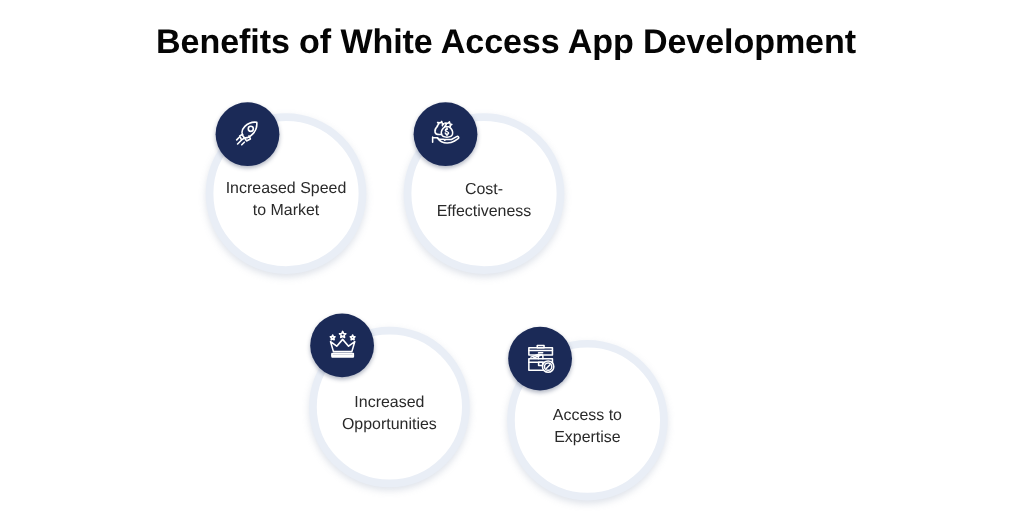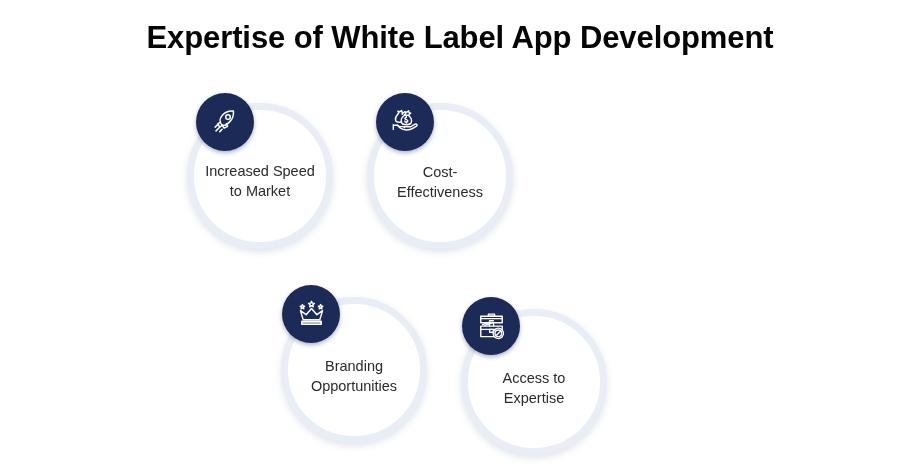--- a/index.html
+++ b/index.html
@@ -112,21 +112,21 @@
   .node-5 .benefit-badge { left: 1px;  top: -12px; }
 
   .node-3 .benefit-label,
   .node-1 .benefit-label { padding-top: 10px; }
 </style>
 </head>
 <body>
 
 <div id="page-root">
 
-  <div class="page-title">Expertise of White Label App Development</div>
+  <div class="page-title">Benefits of White Access App Development</div>
 
   <div class="benefit-node node-1">
     <div class="benefit-ring"></div>
     <div class="benefit-label">Increased Speed
 to Market</div>
     <div class="benefit-badge">
       <span>
         <svg width="32" height="32" viewBox="0 0 32 32" fill="none" stroke="#ffffff" stroke-width="1.5" stroke-linecap="round" stroke-linejoin="round">
           <path d="M13.2 19.3 C10.0 16.1 10.6 12.0 13.6 8.9 C16.6 5.9 21.0 4.7 24.4 5.1 C24.8 8.5 23.6 12.9 20.6 15.9 C17.5 18.9 16.4 19.6 13.2 19.3 Z"></path>
           <circle cx="19.0" cy="11.1" r="2.3"></circle>
@@ -160,21 +160,21 @@
           <path d="M8.5 19.2 C10.6 22.3 13.9 24.0 17.6 24.0 C20.5 24.0 22.6 23.2 24.2 22.2 L27.5 20.1 C28.1 19.7 28.2 19.0 27.8 18.5 C27.4 18.0 26.7 17.9 26.1 18.2 L21.4 20.8 L15.4 20.8"></path>
           <path d="M4.3 18.6 L4.3 23.4"></path>
         </svg>
       </span>
     </div>
   </div>
 
 
   <div class="benefit-node node-4">
     <div class="benefit-ring"></div>
-    <div class="benefit-label">Branding
+    <div class="benefit-label">Increased
 Opportunities</div>
     <div class="benefit-badge">
       <span>
         <svg width="33" height="33" viewBox="0 0 32 32" fill="none" stroke="#ffffff" stroke-width="1.4" stroke-linecap="round" stroke-linejoin="round">
 
           <path d="M16.0 3.2 L16.8 5.0 L18.8 5.2 L17.3 6.6 L17.7 8.5 L16.0 7.5 L14.3 8.5 L14.7 6.6 L13.2 5.2 L15.2 5.0 Z"></path>
           <path d="M7.2 6.4 L7.8 7.8 L9.3 7.9 L8.2 9.0 L8.5 10.5 L7.2 9.7 L5.9 10.5 L6.2 9.0 L5.1 7.9 L6.6 7.8 Z"></path>
           <path d="M24.8 6.4 L25.4 7.8 L26.9 7.9 L25.8 9.0 L26.1 10.5 L24.8 9.7 L23.5 10.5 L23.8 9.0 L22.7 7.9 L24.2 7.8 Z"></path>
 
           <path d="M5.3 12.2 L7.9 21.0 L24.1 21.0 L26.7 12.2 L21.2 16.2 L16.0 10.2 L10.8 16.2 Z"></path>

